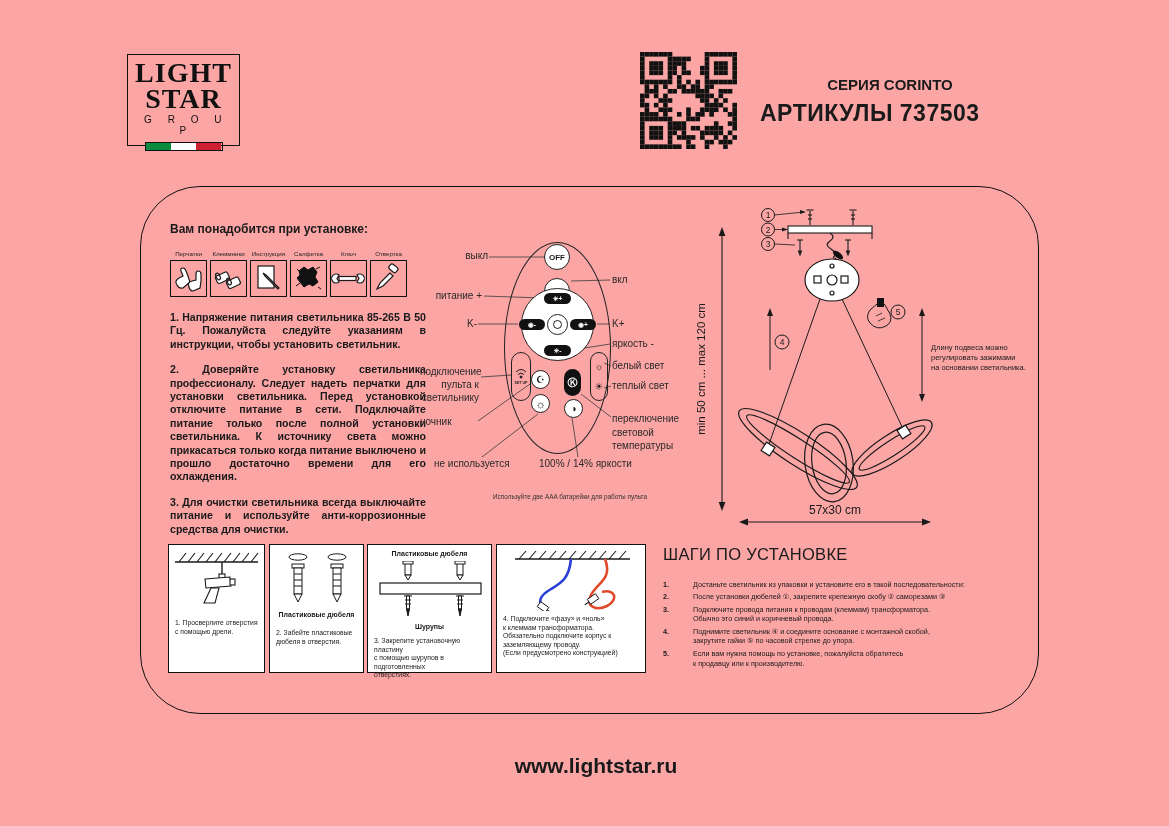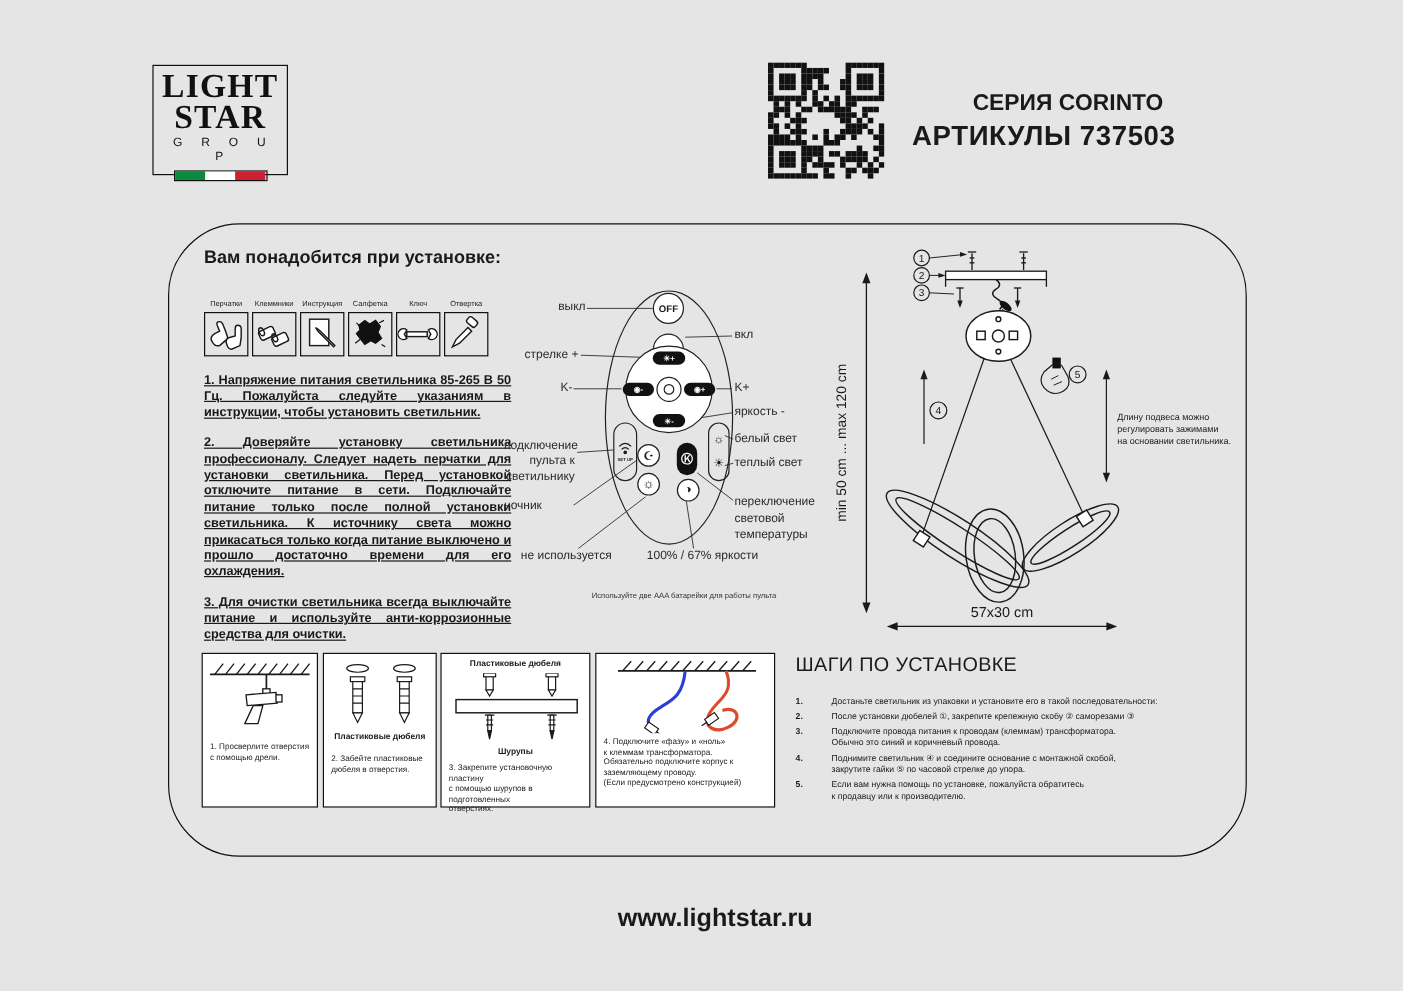--- a/index.html
+++ b/index.html
@@ -1,35 +1,35 @@
 <!DOCTYPE html>
 <html><head>
 <meta charset="utf-8">
 <style>
   html,body{margin:0;padding:0;background:#fff;}
-  .page{position:relative;width:1169px;height:826px;background:#e5e5e5;overflow:hidden;
+  .page{position:relative;width:1169px;height:826px;background:#fca5a5;overflow:hidden;
         font-family:"Liberation Sans",sans-serif;color:#1a1a1a;}
   .abs{position:absolute;}
   
   .logo-box{left:127px;top:54px;width:113px;height:92px;border:1.5px solid #111;text-align:center;box-sizing:border-box;padding-top:5px;}
   .logo-word{font-family:"Liberation Serif",serif;font-weight:700;font-size:28px;line-height:26px;letter-spacing:1px;color:#111;}
   .logo-group{font-size:10px;letter-spacing:6.5px;margin-top:2px;margin-left:5px;color:#111;}
   .flag{width:76px;height:7px;margin:6px auto 0;border:1px solid #111;display:flex;}
   .flag span{flex:1;}
   .page-title{left:228px;top:66px;width:400px;text-align:center;font-size:26px;font-weight:700;line-height:32px;white-space:pre-line;color:#141414;}
-  .series{left:770px;top:76px;width:240px;text-align:center;font-size:19px;font-weight:700;}
+  .series{left:770px;top:76px;width:240px;text-align:center;font-size:15px;font-weight:700;}
   .articles{left:760px;top:100px;width:260px;font-size:23px;font-weight:700;letter-spacing:0.5px;}
   #qr{left:640px;top:52px;width:97px;height:97px;}
   
   .panel{left:140px;top:186px;width:897px;height:526px;border:1.6px solid #111;border-radius:60px;}
-  .tools-title{left:170px;top:206px;font-size:15px;font-weight:700;}
+  .tools-title{left:170px;top:222px;font-size:12px;font-weight:700;}
   .tool{width:37px;height:37px;border:1.2px solid #111;box-sizing:border-box;}
   .tool-label{width:45px;text-align:center;font-size:6.2px;color:#222;}
   .safety{left:170px;top:311px;width:256px;font-size:10.6px;font-weight:700;line-height:13.4px;text-align:justify;}
-  .safety p{margin:0 0 12px 0;text-decoration:underline;}
+  .safety p{margin:0 0 12px 0;}
   
   .remote-wrap{left:420px;top:238px;width:295px;height:280px;}
   .r-abs{position:absolute;box-sizing:border-box;}
   .remote-body{left:84px;top:4px;width:107px;height:212px;border:1.4px solid #222;border-radius:50%;}
   .rbtn{border:1.3px solid #222;border-radius:50%;display:flex;align-items:center;justify-content:center;background:#fff;}
   .pill{background:#111;color:#fff;border-radius:6px;display:flex;align-items:center;justify-content:center;font-size:6.5px;font-weight:700;}
   .rlabel{font-size:10px;color:#2a2a2a;white-space:pre-line;}
   .battery{left:35px;top:255px;width:230px;text-align:center;font-size:6.4px;color:#333;}
   
   .stepbox{border:1.3px solid #111;box-sizing:border-box;background:#fff;}
@@ -434,32 +434,32 @@
         <span>◑</span>
       </div>
 
     <div class="r-abs" style="left:170px;top:114px;width:18px;height:49px;border:1.3px solid #222;border-radius:9px;display:flex;flex-direction:column;align-items:center;justify-content:space-evenly">
       <span style="font-size:10px">☼</span>
       <span style="font-size:10px">☀</span>
     </div>
 
     <div class="r-abs rlabel" style="left:0;top:12px;width:68px;text-align:right">выкл</div>
     <div class="r-abs rlabel" style="left:192px;top:36px">вкл</div>
-    <div class="r-abs rlabel" style="left:0;top:52px;width:62px;text-align:right">стрелке +</div>
+    <div class="r-abs rlabel" style="left:0;top:52px;width:62px;text-align:right">питание +</div>
     <div class="r-abs rlabel" style="left:0;top:80px;width:57px;text-align:right">K-</div>
     <div class="r-abs rlabel" style="left:192px;top:80px">K+</div>
     <div class="r-abs rlabel" style="left:192px;top:100px">яркость -</div>
     <div class="r-abs rlabel" style="left:192px;top:122px">белый свет</div>
     <div class="r-abs rlabel" style="left:192px;top:142px">теплый свет</div>
     <div class="r-abs rlabel" style="left:0;top:127px;width:59px;text-align:right;line-height:13px">подключение
 пульта к
 светильнику</div>
     <div class="r-abs rlabel" style="left:0;top:178px;width:56px;">ночник</div>
     <div class="r-abs rlabel" style="left:14px;top:220px">не используется</div>
-    <div class="r-abs rlabel" style="left:119px;top:220px">100% / 67% яркости</div>
+    <div class="r-abs rlabel" style="left:119px;top:220px">100% / 14% яркости</div>
     <div class="r-abs rlabel" style="left:192px;top:174px;line-height:13.5px">переключение
 световой
 температуры</div>
     <div class="r-abs battery">Используйте две AAA батарейки для работы пульта</div>
   </div>
 
   <svg class="abs" style="left:690px;top:195px" width="345" height="345" viewBox="0 0 345 345">
 
     <g>
       <line class="ln" x1="32" y1="39" x2="32" y2="309" stroke-width="1.1"></line>

